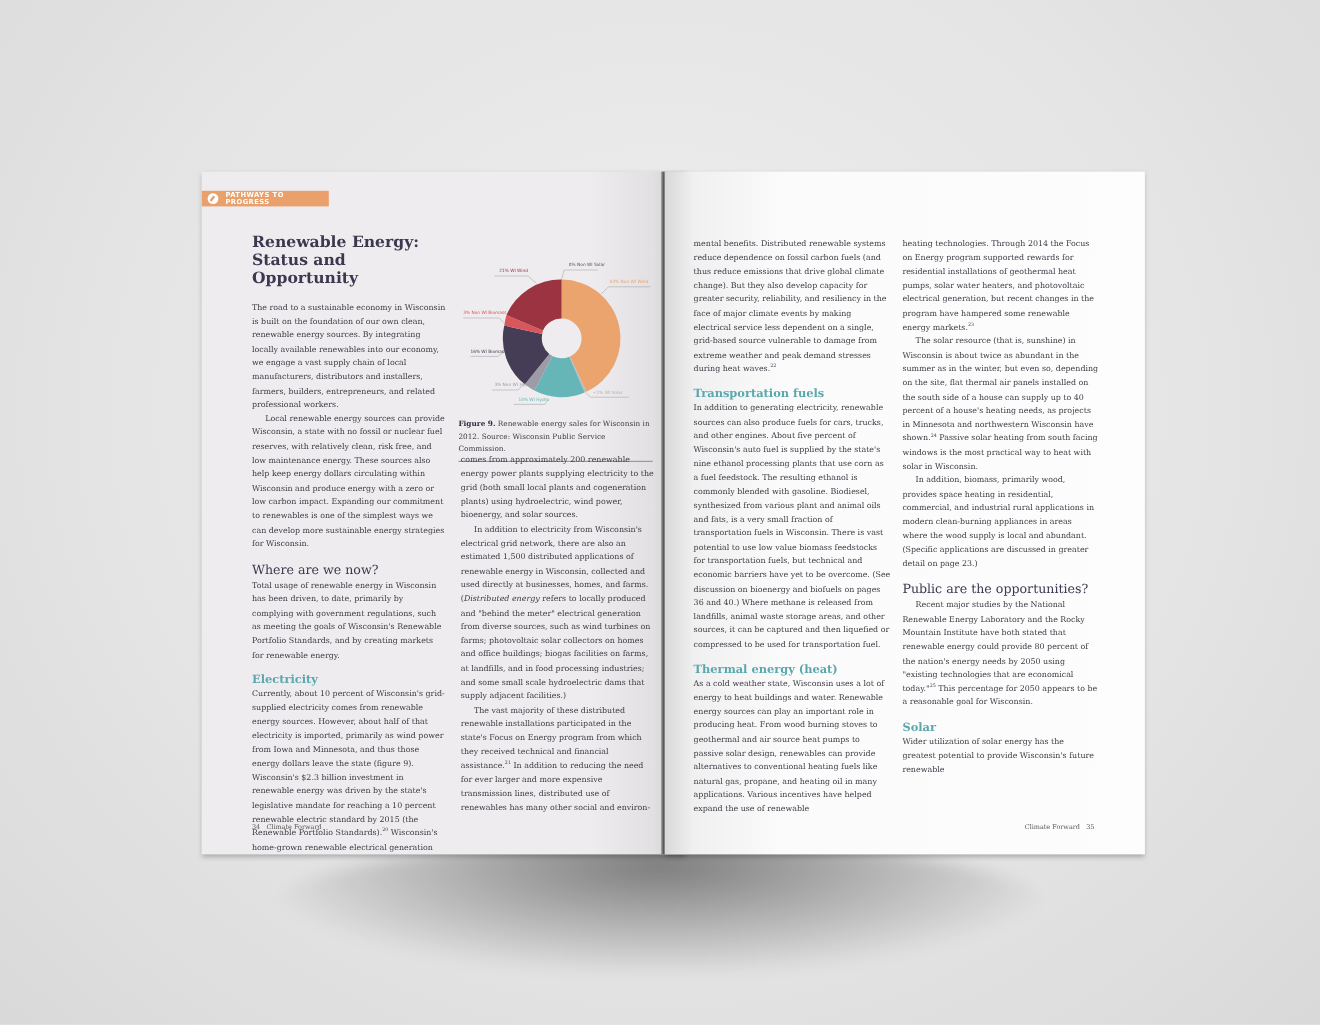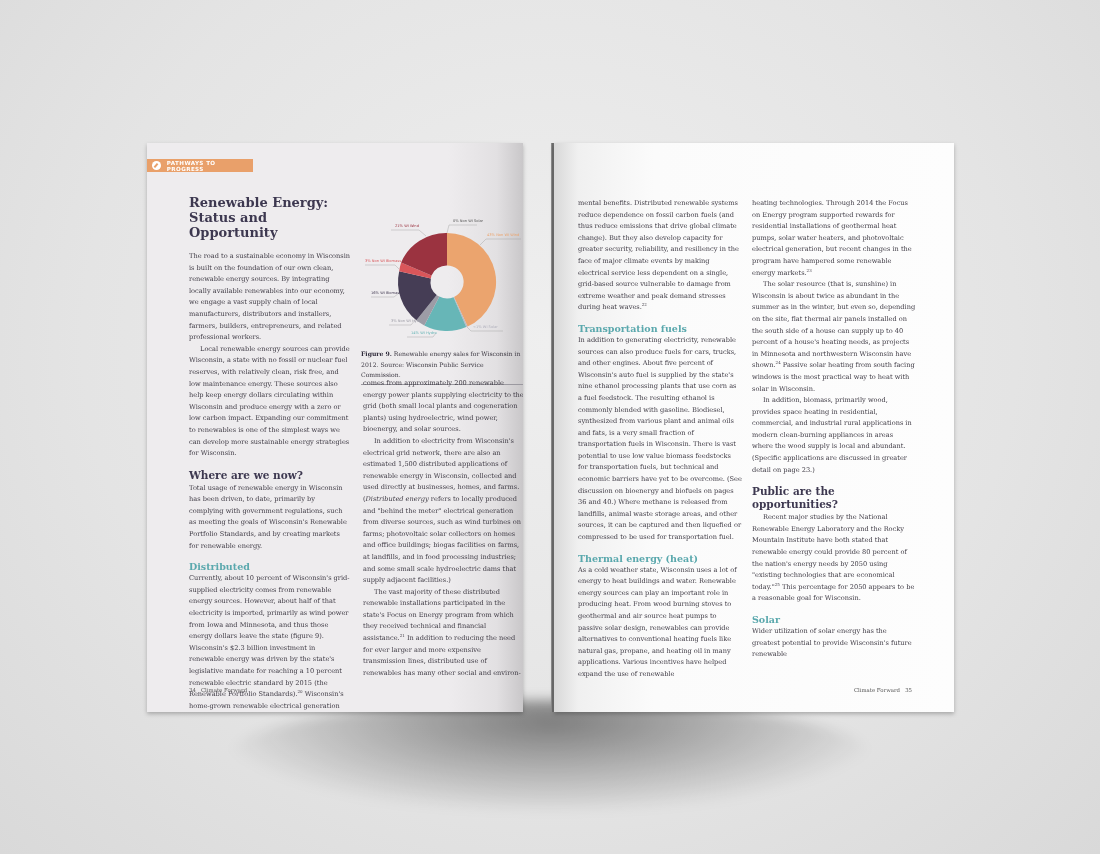--- a/index.html
+++ b/index.html
@@ -1,31 +1,31 @@
 <!DOCTYPE html>
 <html><head>
 <meta charset="utf-8">
 <style>
   html,body{margin:0;padding:0;}
   body{width:1100px;height:854px;background:#e6e6e6;position:relative;overflow:hidden;font-family:"DejaVu Serif",serif;}
   .bg{position:absolute;inset:0;background:radial-gradient(ellipse at 50% 40%,#efefef 0%,#e4e4e4 60%,#d9d9d9 100%);}
   .shadow{position:absolute;left:230px;top:700px;width:640px;height:110px;border-radius:50%;background:radial-gradient(ellipse at 50% 20%,rgba(0,0,0,.45) 0%,rgba(0,0,0,.18) 45%,rgba(0,0,0,0) 75%);filter:blur(6px);}
   .page{position:absolute;top:143px;height:569px;box-shadow:0 2px 4px rgba(0,0,0,.25);overflow:hidden;}
-  .page.left{left:147px;width:376px;background:linear-gradient(90deg,#eeecee 0%,#eeecee 80%,#e2e0e2 93%,#c9c7c9 100%);}
+  .page.left{left:168px;width:376px;background:linear-gradient(90deg,#eeecee 0%,#eeecee 80%,#e2e0e2 93%,#c9c7c9 100%);padding-left:28px;}
   .page.right{left:554px;width:400px;background:linear-gradient(90deg,#d8d8d8 0%,#f0f0f0 6%,#fbfbfb 25%,#fdfdfd 100%);}
   .spine{position:absolute;left:551px;top:143px;width:4px;height:569px;background:linear-gradient(90deg,#9a9a9a,#5e5e5e,#b0b0b0);}
   .tag{position:absolute;left:0;top:16px;height:13px;width:106px;background:#e9a06a;display:flex;align-items:center;}
   .tag .ico{width:9px;height:9px;border-radius:50%;background:#fff;margin-left:5px;position:relative;}
   .tag .ico:after{content:"";position:absolute;left:3px;top:2px;width:2px;height:5px;background:#e9a06a;transform:rotate(40deg);}
   .tag .lbl{color:#fff;font-family:"DejaVu Sans",sans-serif;font-weight:bold;font-size:5.6px;letter-spacing:.4px;margin-left:6px;}
   .col{position:absolute;font-size:6.6px;line-height:11.6px;color:#3e3a44;text-align:left;}
   .col p{margin:0;}
   .col p.ind{text-indent:11px;}
   h1.title{margin:0 0 11px 0;font-size:13px;line-height:15px;font-weight:bold;color:#3d3850;}
-  h2.sec{margin:9px 0 1px 0;font-size:10.5px;line-height:13px;font-weight:bold;color:#3d3850;}
+  h2.sec{margin:9px 0 1px 0;font-size:10.5px;line-height:13px;font-weight:normal;color:#3d3850;}
   h3.sub{margin:9px 0 0 0;font-size:9.5px;line-height:12px;font-weight:bold;color:#5aa8ad;}
   .fig{position:absolute;left:214px;top:56px;width:162px;height:155px;}
   .lab{position:absolute;font-family:"DejaVu Sans",sans-serif;font-size:3.6px;white-space:nowrap;}
   .caption{position:absolute;left:214px;top:206px;width:162px;font-size:6.1px;line-height:10.5px;color:#3e3a44;border-bottom:1px solid #9b99a0;padding-bottom:3px;}
   .caption b{color:#2f2a3a;}
   .footer{position:absolute;top:544px;font-family:"DejaVu Serif",serif;font-size:5.4px;color:#555;}
   sup{font-size:4px;line-height:0;}
 </style>
 </head>
 <body>
@@ -38,21 +38,21 @@
     <span class="ico"></span>
     <span class="lbl">PATHWAYS TO PROGRESS</span>
   </div>
 
   <div class="col" style="left:42px;top:52px;width:162px;">
     <h1 class="title">Renewable Energy: Status and Opportunity</h1>
     <p>The road to a sustainable economy in Wisconsin is built on the foundation of our own clean, renewable energy sources. By integrating locally available renewables into our economy, we engage a vast supply chain of local manufacturers, distributors and installers, farmers, builders, entrepreneurs, and related professional workers.</p>
     <p class="ind">Local renewable energy sources can provide Wisconsin, a state with no fossil or nuclear fuel reserves, with relatively clean, risk free, and low maintenance energy. These sources also help keep energy dollars circulating within Wisconsin and produce energy with a zero or low carbon impact. Expanding our commitment to renewables is one of the simplest ways we can develop more sustainable energy strategies for Wisconsin.</p>
     <h2 class="sec">Where are we now?</h2>
     <p>Total usage of renewable energy in Wisconsin has been driven, to date, primarily by complying with government regulations, such as meeting the goals of Wisconsin's Renewable Portfolio Standards, and by creating markets for renewable energy.</p>
-    <h3 class="sub">Distributed</h3>
+    <h3 class="sub">Electricity</h3>
     <p><span>Currently, about 10 percent of Wisconsin's grid-supplied electricity comes from renewable energy sources. However, about half of that electricity is imported, primarily as wind power from Iowa and Minnesota, and thus those energy dollars leave the state (figure 9). Wisconsin's $2.3 billion investment in renewable energy was driven by the state's legislative mandate for reaching a 10 percent renewable electric standard by 2015 (the Renewable Portfolio Standards).</span><sup>20</sup><span> Wisconsin's home-grown renewable electrical generation</span></p>
   </div>
 
   <div class="fig">
     <svg width="162" height="150" viewBox="0 0 162 150">
       <g transform="translate(86,83)">
 
         <path d="M0,-49 A49,49 0 0 1 20.6,44.5 L7,15 A16.5,16.5 0 0 0 0,-16.5 Z" fill="#eba46e"></path>
 
         <path d="M20.6,44.5 A49,49 0 0 1 19.2,45.1 L6.5,15.2 A16.5,16.5 0 0 0 7,15 Z" fill="#b9b9c4"></path>

